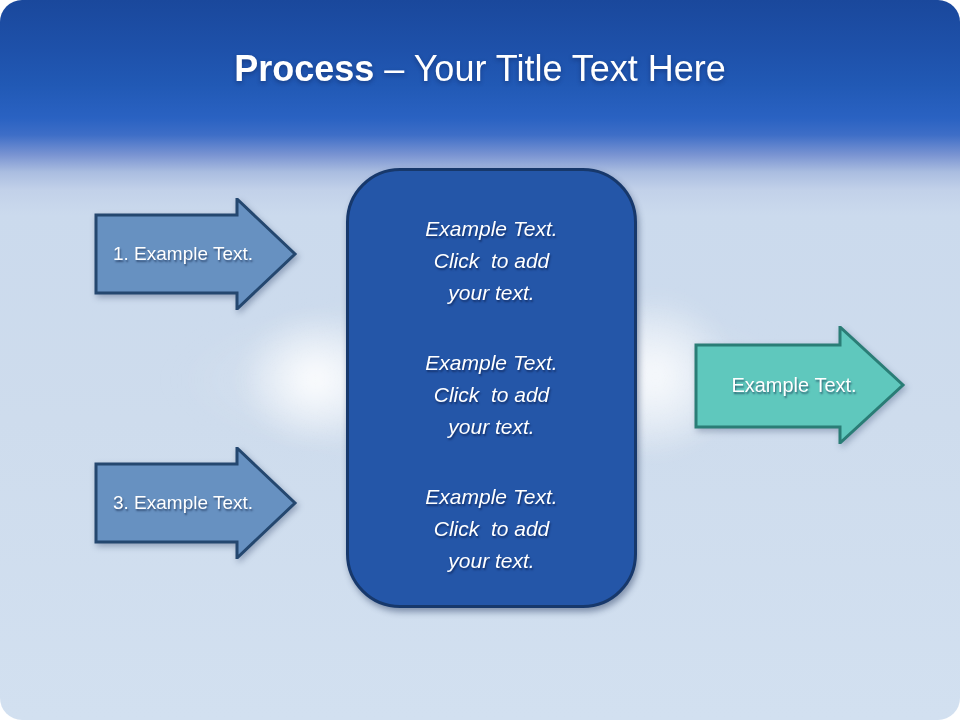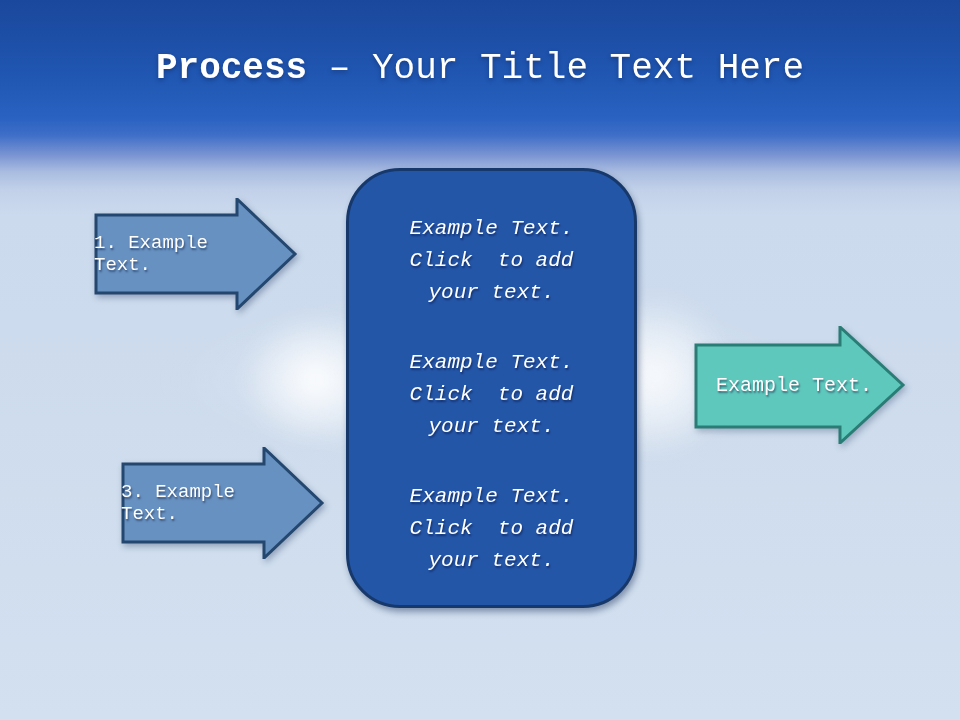--- a/index.html
+++ b/index.html
@@ -1,30 +1,31 @@
 <!DOCTYPE html>
 <html><head>
 <meta charset="utf-8">
 <style>
   html,body{margin:0;padding:0;}
   .slide{
     position:relative;width:960px;height:720px;overflow:hidden;
-    font-family:Liberation Mono, monospace;
+    font-family:Liberation Sans, sans-serif;
     background:linear-gradient(180deg,
       #1a489c 0px,
       #1e51aa 50px,
       #2159b5 85px,
       #2a62c2 118px,
       #3e6ec7 135px,
       #7a94d2 155px,
       #aabde0 172px,
       #c2d1e9 190px,
       #cbdaed 215px,
       #cedced 420px,
       #d2e0f0 720px);
+    border-radius:22px;
   }
   .cloud{position:absolute;border-radius:50%;pointer-events:none;}
   .cloud-haze{left:170px;top:295px;width:640px;height:170px;
     background:radial-gradient(closest-side,rgba(255,255,255,.45),rgba(255,255,255,0));
     filter:blur(14px);}
   .cloud-1{left:238px;top:312px;width:155px;height:135px;
     background:radial-gradient(closest-side,rgba(255,255,255,.95),rgba(255,255,255,0));
     filter:blur(9px);}
   .cloud-2{left:578px;top:292px;width:155px;height:168px;
     background:radial-gradient(closest-side,rgba(255,255,255,.85),rgba(255,255,255,0));
@@ -41,21 +42,21 @@
     filter:drop-shadow(2px 3px 3px rgba(30,50,90,.35));}
   .proc-arrow svg, .teal-arrow svg{display:block;width:100%;height:100%;}
   .arrow-label{
     position:absolute;inset:0;display:flex;align-items:center;justify-content:center;
     color:#ffffff;font-size:19px;white-space:pre-wrap;
     text-shadow:1px 2px 2px rgba(10,25,60,.55);
   }
   .proc-arrow .arrow-label{padding-right:26px;}
   .pa-1{left:94px;top:198px;}
   .pa-2{left:94px;top:326px;}
-  .pa-3{left:94px;top:447px;margin-left:27px;}
+  .pa-3{left:94px;top:447px;}
   .proc-poly{stroke:#24476f;stroke-width:3;stroke-linejoin:miter;}
 
   .teal-arrow{position:absolute;left:694px;top:326px;width:212px;height:118px;
     filter:drop-shadow(2px 3px 3px rgba(30,50,90,.3));}
   .teal-arrow .arrow-label{padding-right:12px;font-size:20px;}
   .teal-poly{stroke:#2a7d76;stroke-width:3;stroke-linejoin:miter;}
 
   .panel{
     position:absolute;left:346px;top:168px;width:291px;height:440px;box-sizing:border-box;
     background:#2456a8;border:3px solid #17386b;border-radius:54px;

